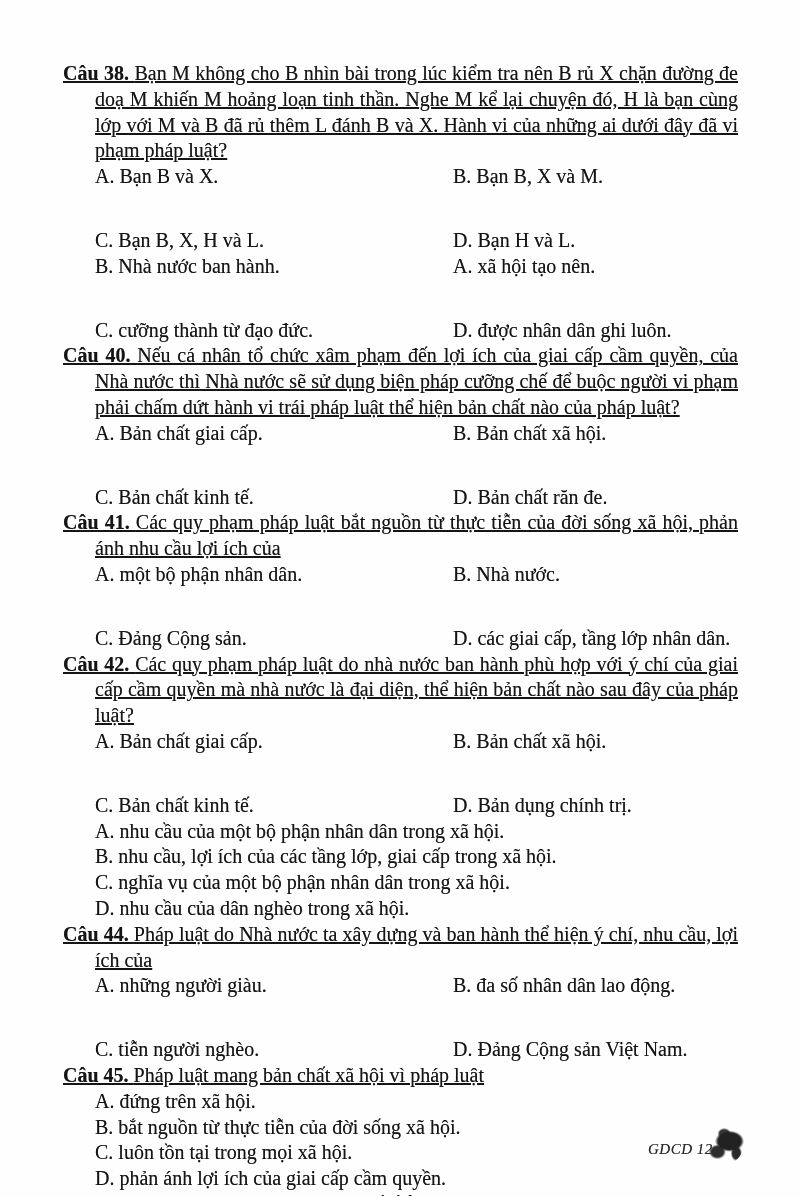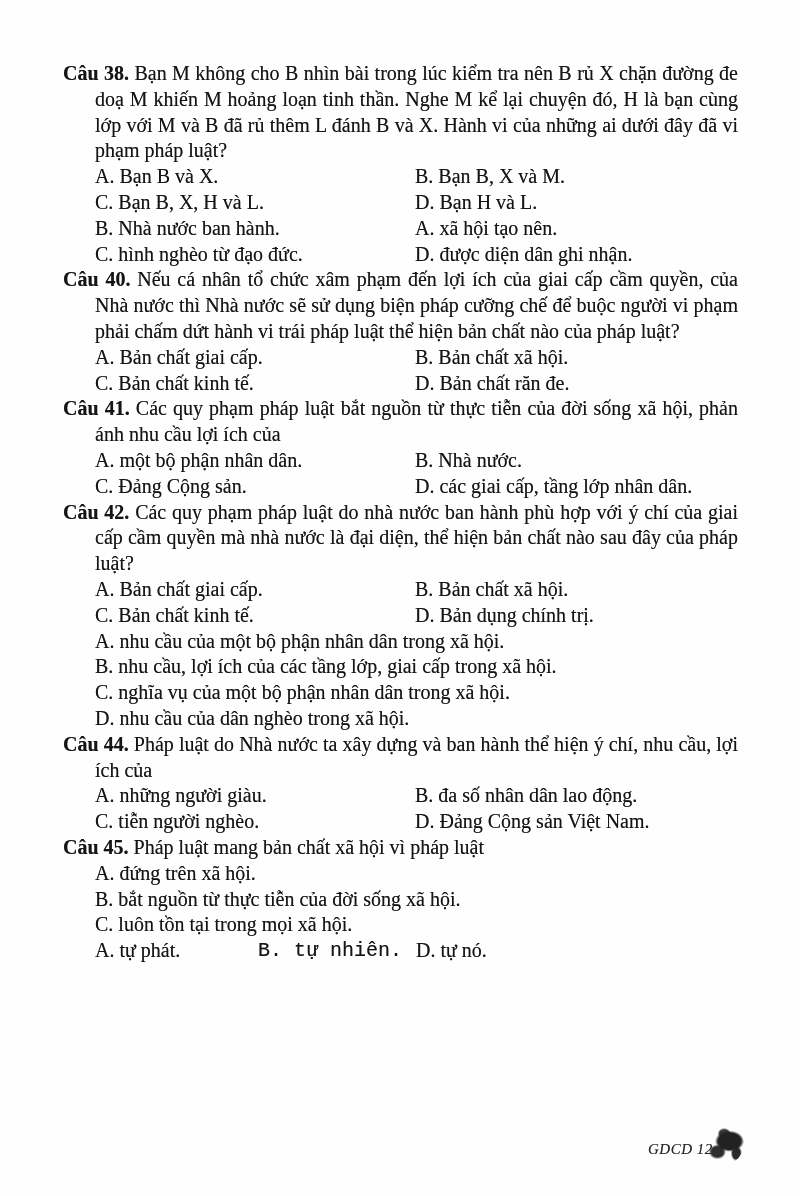--- a/index.html
+++ b/index.html
@@ -22,24 +22,25 @@
   }
   
   .page { text-shadow: 0 0 0.5px rgba(20,20,20,0.55); }
 
   .question { margin: 0; }
   .qtext {
     margin: 0;
     text-align: justify;
     padding-left: 32px;
     text-indent: -32px;
+    text-decoration: underline;
   }
   .qlabel { font-weight: bold; }
 
-  .options { padding-left: 32px; }
+  .options { padding-left: 32px; gap: 38px; }
   .opt { display: inline-block; }
 
   
   .layout-two-col {
     display: grid;
     grid-template-columns: 320px 1fr;
   }
   .layout-two-col .opt { display: block; }
 
   
@@ -90,22 +91,22 @@
           <span class="opt">B. Bạn B, X và M.</span>
           <span class="opt">C. Bạn B, X, H và L.</span>
           <span class="opt">D. Bạn H và L.</span>
         </div>
   </div>
 
   <div class="question">
     <div class="options layout-two-col">
           <span class="opt">B. Nhà nước ban hành.</span>
           <span class="opt">A. xã hội tạo nên.</span>
-          <span class="opt">C. hình nghèo từ đạo đức.</span>
-          <span class="opt">D. được diện dân ghi nhận.</span>
+          <span class="opt">C. cưỡng thành từ đạo đức.</span>
+          <span class="opt">D. được nhân dân ghi luôn.</span>
         </div>
   </div>
 
   <div class="question">
     <p class="qtext"><b class="qlabel">Câu 40. </b><span class="qbody">Nếu cá nhân tổ chức xâm phạm đến lợi ích của giai cấp cầm quyền, của Nhà nước thì Nhà nước sẽ sử dụng biện pháp cưỡng chế để buộc người vi phạm phải chấm dứt hành vi trái pháp luật thể hiện bản chất nào của pháp luật?</span></p>
     <div class="options layout-two-col">
           <span class="opt">A. Bản chất giai cấp.</span>
           <span class="opt">B. Bản chất xã hội.</span>
           <span class="opt">C. Bản chất kinh tế.</span>
           <span class="opt">D. Bản chất răn đe.</span>
@@ -150,20 +151,21 @@
           <span class="opt">D. Đảng Cộng sản Việt Nam.</span>
         </div>
   </div>
 
   <div class="question">
     <p class="qtext"><b class="qlabel">Câu 45. </b><span class="qbody">Pháp luật mang bản chất xã hội vì pháp luật</span></p>
     <div class="options layout-list">
           <span class="opt">A. đứng trên xã hội.</span>
           <span class="opt">B. bắt nguồn từ thực tiễn của đời sống xã hội.</span>
           <span class="opt">C. luôn tồn tại trong mọi xã hội.</span>
+          <span class="opt">D. phản ánh lợi ích của giai cấp cầm quyền.</span>
         </div>
   </div>
 
   <div class="question">
     <div class="options layout-inline">
           <span class="opt">A. tự phát.</span>
           <span class="opt">B. tự nhiên.</span>
           <span class="opt">D. tự nó.</span>
         </div>
   </div>

